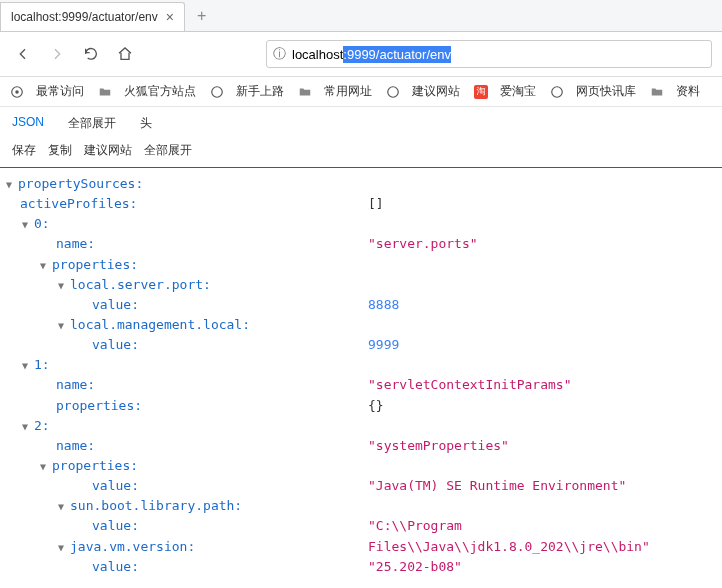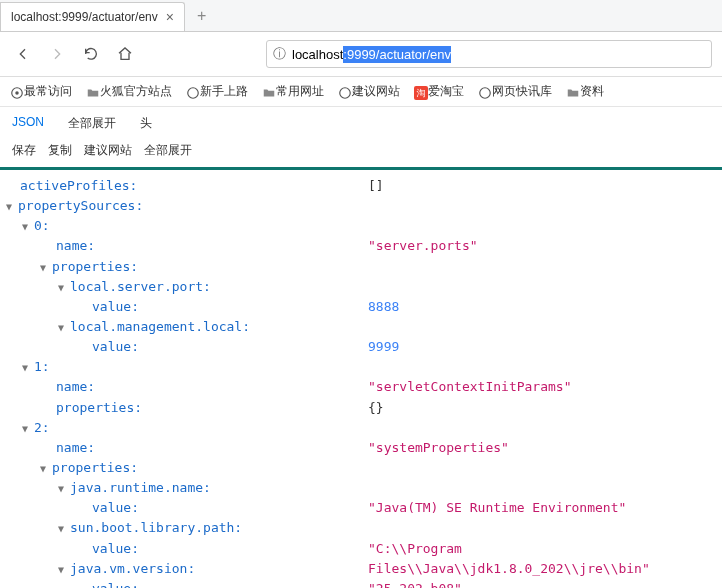--- a/index.html
+++ b/index.html
@@ -9,28 +9,28 @@
 .tab-close { color: #666; font-size: 14px; }
 .tab-plus { padding: 6px 12px; color: #888; font-size: 16px; }
 .nav-row { display: flex; align-items: center; padding: 8px 10px; gap: 8px; border-bottom: 1px solid #ddd; }
 .nav-btn { width: 26px; height: 26px; display: inline-flex; align-items: center; justify-content: center; color: #555; border-radius: 4px; }
 .nav-btn svg { width: 16px; height: 16px; }
 .url-bar { flex: 1; display: flex; align-items: center; border: 1px solid #ccc; border-radius: 3px; height: 28px; padding: 0 6px; gap: 6px; margin-left: 120px; }
 .url-info { color: #777; font-size: 13px; }
 .url-text { flex: 1; font-size: 13px; }
 .url-hl { background: #3b82f6; color: #fff; padding: 1px 0; }
 .bookmarks { display: flex; align-items: center; padding: 6px 10px; gap: 14px; border-bottom: 1px solid #e5e5e5; font-size: 12px; color: #333; }
-.bm-item { display: inline-flex; align-items: flex-end; gap: 0; }
+.bm-item { display: inline-flex; align-items: center; gap: 12px; }
 .bm-icon { width: 14px; height: 14px; display: inline-block; }
 .folder-i { fill: #888; }
 .tao { width: 14px; height: 14px; background: #e43; color: #fff; font-size: 9px; display: inline-flex; align-items: center; justify-content: center; border-radius: 2px; }
 .view-tabs { display: flex; gap: 24px; padding: 8px 12px 6px; font-size: 12px; }
 .vtab { color: #333; }
 .vtab.active { color: #0073e6; }
-.actions { display: flex; gap: 12px; padding: 4px 12px 8px; font-size: 12px; color: #333; border-bottom: 3px solid #0f766e; }
+.actions { display: flex; gap: 12px; padding: 4px 12px 8px; font-size: 12px; color: #333; border-bottom: 1px solid #0f766e; }
 .json-body { padding: 6px 4px; font-family: Consolas, monospace; font-size: 13px; line-height: 1.55; position: relative; }
 .row { display: flex; }
 .k { color: #1b6ac9; }
 .vstr { color: #c41a6b; }
 .vnum { color: #3b82f6; }
 .vsym { color: #333; }
 .tog { color: #777; margin-right: 4px; display: inline-block; width: 10px; text-align: center; font-size: 10px; }
 .key-col { padding-right: 10px; }
 .val-col { position: absolute; left: 368px; }
 .ind1 { padding-left: 16px; }
@@ -134,27 +134,27 @@
 
 <div class="actions">
   <span>保存</span>
   <span>复制</span>
   <span>建议网站</span>
   <span>全部展开</span>
 </div>
 
 <div class="json-body">
   <div class="row">
+      <span class="key-col"><span class="tog">▼</span><span class="k">propertySources:</span></span>
+    </div>
+  <div class="row">
       <span class="key-col ind1"><span class="k">activeProfiles:</span></span>
       <span class="val-col vsym">[]</span>
     </div>
   <div class="row">
-      <span class="key-col"><span class="tog">▼</span><span class="k">propertySources:</span></span>
-    </div>
-  <div class="row">
       <span class="key-col ind1"><span class="tog">▼</span><span class="k">0:</span></span>
     </div>
   <div class="row">
       <span class="key-col ind3"><span class="k">name:</span></span>
       <span class="val-col vstr">"server.ports"</span>
     </div>
   <div class="row">
       <span class="key-col ind2"><span class="tog">▼</span><span class="k">properties:</span></span>
     </div>
   <div class="row">
@@ -186,23 +186,20 @@
       <span class="key-col ind1"><span class="tog">▼</span><span class="k">2:</span></span>
     </div>
   <div class="row">
       <span class="key-col ind3"><span class="k">name:</span></span>
       <span class="val-col vstr">"systemProperties"</span>
     </div>
   <div class="row">
       <span class="key-col ind2"><span class="tog">▼</span><span class="k">properties:</span></span>
     </div>
   <div class="row">
-      <span class="key-col ind3"><span class="tog">▼</span><span class="k">java.runtime.name:</span></span>
-    </div>
-  <div class="row">
       <span class="key-col ind5"><span class="k">value:</span></span>
       <span class="val-col vstr">"Java(TM) SE Runtime Environment"</span>
     </div>
   <div class="row">
       <span class="key-col ind3"><span class="tog">▼</span><span class="k">sun.boot.library.path:</span></span>
     </div>
   <div class="row">
       <span class="key-col ind5"><span class="k">value:</span></span>
       <span class="val-col vstr">"C:\\Program Files\\Java\\jdk1.8.0_202\\jre\\bin"</span>
     </div>

